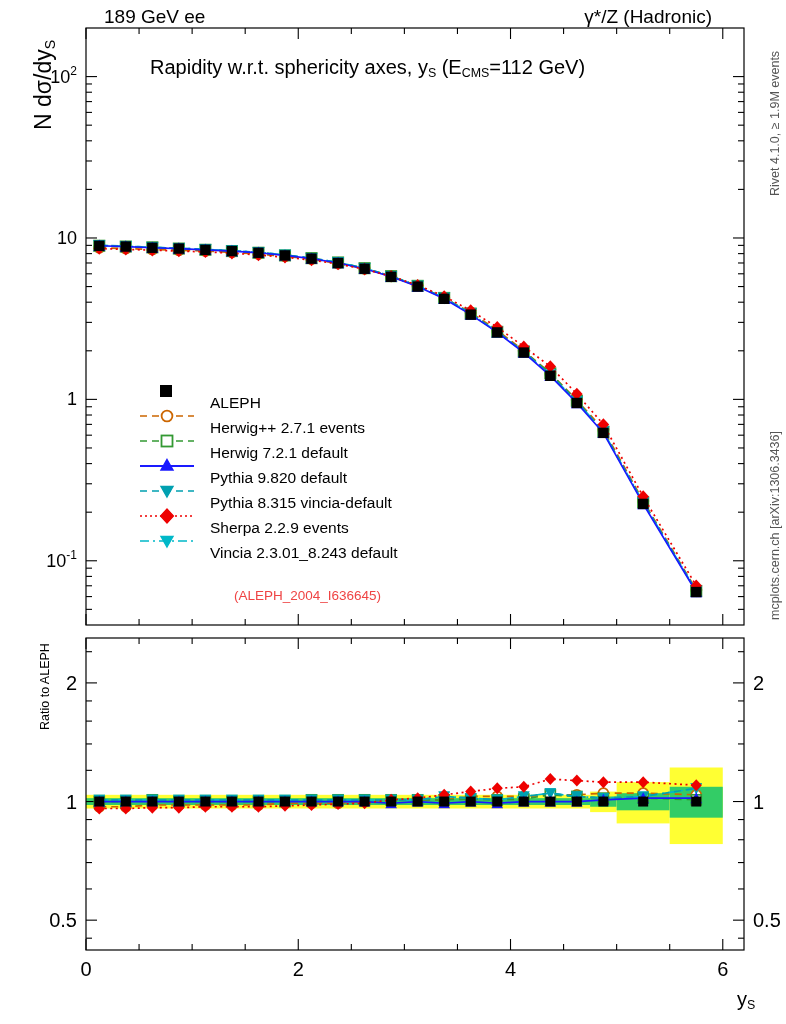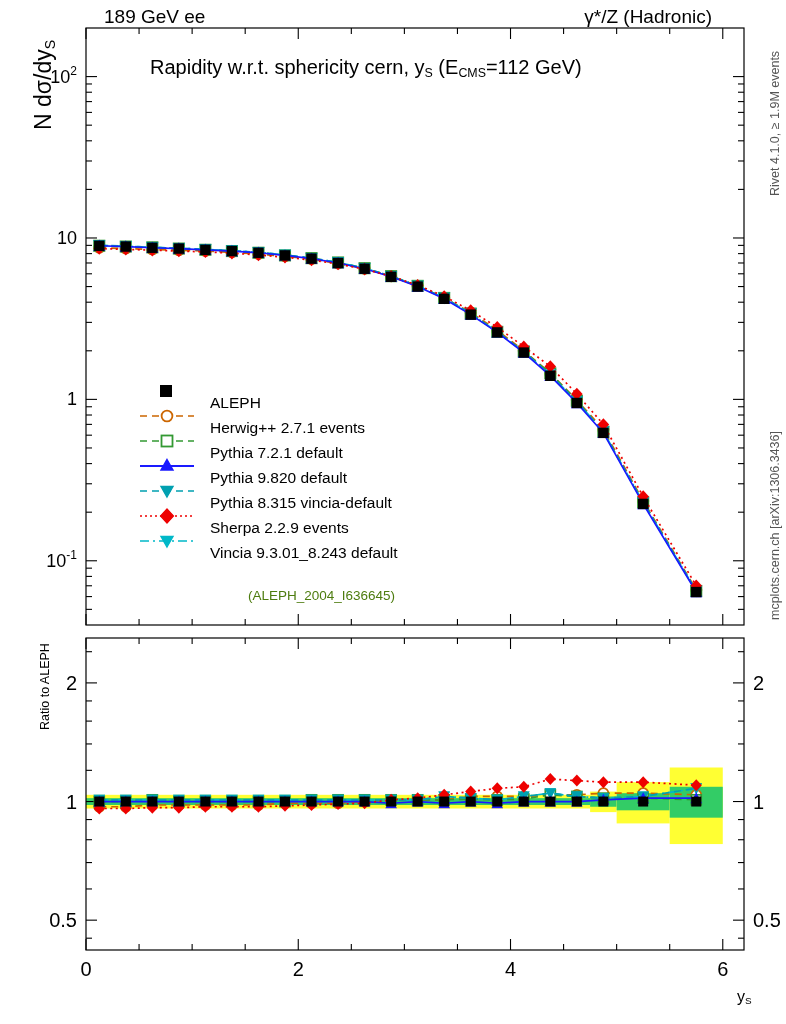--- a/index.html
+++ b/index.html
@@ -10,49 +10,49 @@
 
   
   .hdr-left{left:104px;top:6px;font-size:19px;}
   .hdr-right{right:74px;top:6px;font-size:19px;text-align:right;}
 
   
   .rot{transform-origin:0 0;transform:rotate(-90deg);font-size:12.5px;color:#555;}
 
   
   .ylabel{font-size:23px;}
-  .xlabel{font-size:16px;}
+  .xlabel{font-size:20px;}
 
   .title{font-size:20px;}
 
   
   .legend{position:absolute;left:138px;top:378px;font-size:15.5px;}
   .legrow{position:relative;height:25px;}
   .legmark{position:absolute;left:0;top:0;width:62px;height:24px;}
   .legtext{position:absolute;left:72px;top:16px;white-space:nowrap;}
 
-  .watermark{position:absolute;left:248px;top:588px;font-size:13.5px;color:#4d7c0f;}
+  .watermark{position:absolute;left:234px;top:588px;font-size:13.5px;color:#ef4444;}
 
   svg{position:absolute;left:0;top:0;overflow:visible;}
   .rl{font-size:12.5px;}
   sub{font-size:0.62em;vertical-align:-0.25em;}
 </style>
 </head>
 <body>
 
 <div id="root">
 
   <div class="txt hdr-left">189 GeV ee</div>
   <div class="txt hdr-right">γ*/Z (Hadronic)</div>
 
   <div class="txt rot" style="left:768px;top:196px;">Rivet 4.1.0, ≥ 1.9M events</div>
   <div class="txt rot" style="left:768px;top:620px;">mcplots.cern.ch [arXiv:1306.3436]</div>
 
   <div class="txt title" style="left:150px;top:56px;">
-    <span>Rapidity w.r.t. sphericity cern, y</span><sub>S</sub><span> (E</span><sub>CMS</sub><span>=112 GeV)</span>
+    <span>Rapidity w.r.t. sphericity axes, y</span><sub>S</sub><span> (E</span><sub>CMS</sub><span>=112 GeV)</span>
   </div>
 
   <div class="txt ylabel" style="left:30px;top:130px;transform-origin:0 0;transform:rotate(-90deg);">
     <span>N dσ/dy</span><sub>S</sub>
   </div>
 
   <div class="txt rl" style="left:38px;top:730px;transform-origin:0 0;transform:rotate(-90deg);">Ratio to ALEPH</div>
 
   <div class="txt xlabel" style="left:737px;top:988px;">
     <span>y</span><sub>S</sub>
@@ -78,21 +78,21 @@
         </span>
       <span class="legtext">Herwig++ 2.7.1 events</span>
     </div>
     <div class="legrow">
       <span class="legmark">
           <svg width="62" height="24">
             <line x1="2" y1="13" x2="56" y2="13" stroke="#339933" stroke-width="1.6" stroke-dasharray="7,5"></line>
             <rect x="23.5" y="7.5" width="11" height="11" fill="#fff" stroke="#339933" stroke-width="1.8"></rect>
           </svg>
         </span>
-      <span class="legtext">Pythia 7.2.1 default</span>
+      <span class="legtext">Herwig 7.2.1 default</span>
     </div>
     <div class="legrow">
       <span class="legmark">
           <svg width="62" height="24">
             <line x1="2" y1="13" x2="56" y2="13" stroke="#1a1aff" stroke-width="1.8"></line>
             <polygon points="29,6.5 35,17 23,17" fill="#1a1aff" stroke="#1a1aff" stroke-width="1.4"></polygon>
           </svg>
         </span>
       <span class="legtext">Pythia 9.820 default</span>
     </div>
@@ -114,21 +114,21 @@
         </span>
       <span class="legtext">Sherpa 2.2.9 events</span>
     </div>
     <div class="legrow">
       <span class="legmark">
           <svg width="62" height="24">
             <line x1="2" y1="13" x2="56" y2="13" stroke="#00b8c8" stroke-width="1.6" stroke-dasharray="9,4,2,4"></line>
             <polygon points="29,19 35,8.5 23,8.5" fill="#00b8c8" stroke="#00b8c8" stroke-width="1.4"></polygon>
           </svg>
         </span>
-      <span class="legtext">Vincia 9.3.01_8.243 default</span>
+      <span class="legtext">Vincia 2.3.01_8.243 default</span>
     </div>
   </div>
 
   <svg id="plotsvg" width="786" height="1024">
       <rect x="86" y="794.8188834456895" width="504.11290322580646" height="13.698935947611062" fill="#ffff33"></rect>
       <rect x="86" y="798.1421982374203" width="504.11290322580646" height="6.846726358521323" fill="#33cc66"></rect>
       <rect x="590.1129032258065" y="791.558873753296" width="26.5322580645161" height="20.562138391257577" fill="#ffff33"></rect>
       <rect x="590.1129032258065" y="796.4724744167902" width="26.5322580645161" height="10.271802327032788" fill="#33cc66"></rect>
       <rect x="616.6451612903226" y="782.1356497914534" width="53.06451612903231" height="41.27376078784175" fill="#ffff33"></rect>
       <rect x="616.6451612903226" y="793.1811165543104" width="53.06451612903231" height="17.128816953312366" fill="#33cc66"></rect>

